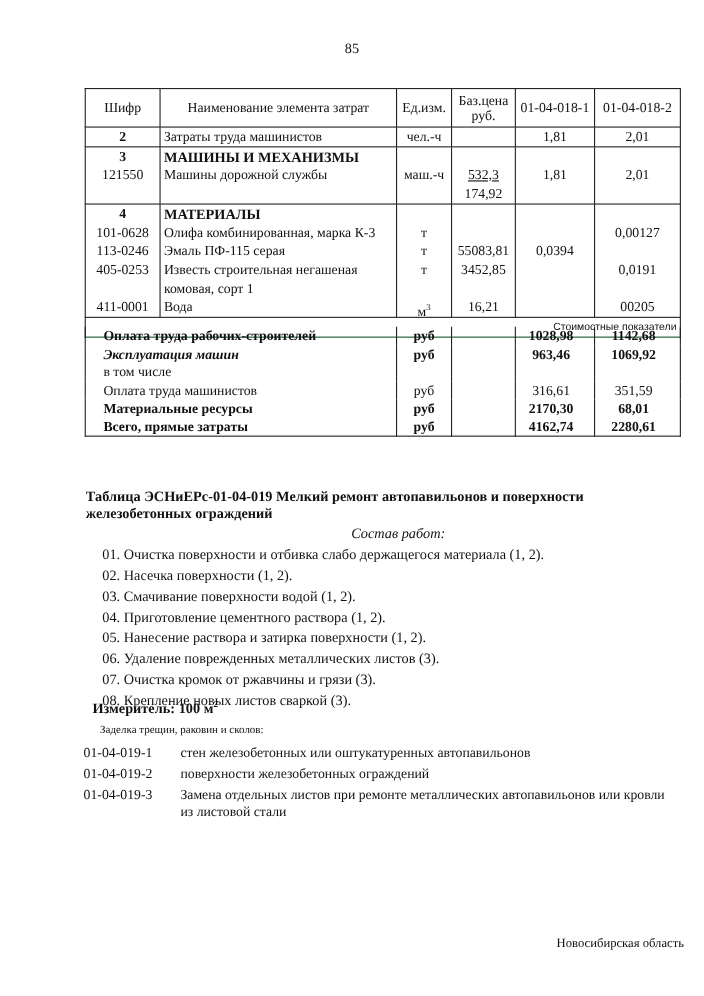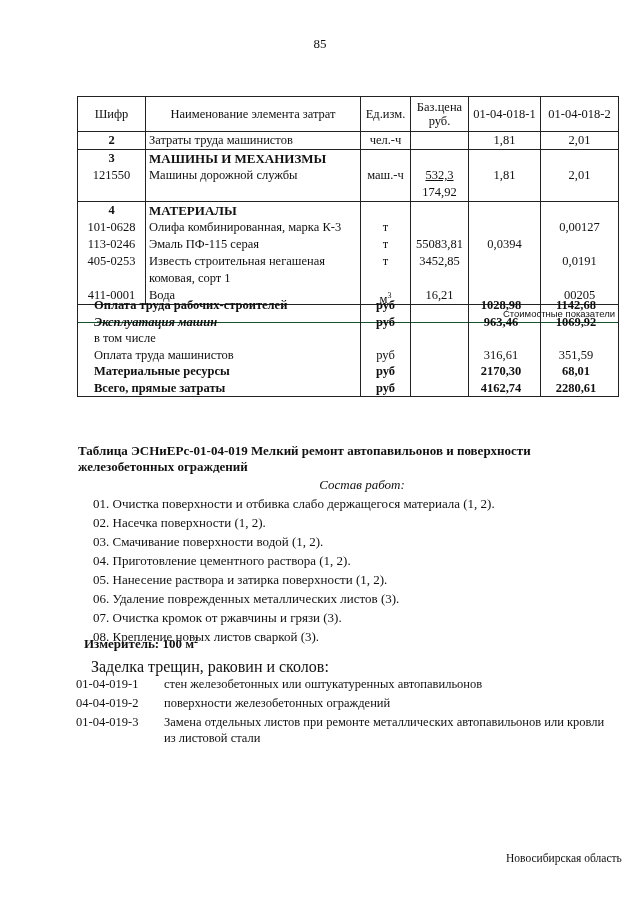--- a/index.html
+++ b/index.html
@@ -1,40 +1,40 @@
 <!DOCTYPE html>
 <html><head>
 <meta charset="utf-8">
 <style>
   html, body { margin:0; padding:0; background:#fff; }
   body { width:640px; height:905px; position:relative; overflow:hidden;
          font-family:"Liberation Serif", serif; color:#111; font-size:12.5px; }
   .page-num { position:absolute; top:36px; left:0; width:640px; text-align:center; font-size:13px; }
-  table.main { position:absolute; left:77px; top:96px; width:541px; border-collapse:collapse; table-layout:fixed; }
+  table.main { position:absolute; left:77px; top:80px; width:541px; border-collapse:collapse; table-layout:fixed; }
   table.main td { border-left:1px solid #222; border-right:1px solid #222; padding:0 3px; vertical-align:top; line-height:17px; }
   table.main tr.hdr td { border:1px solid #222; text-align:center; vertical-align:middle; height:34px; line-height:14px; }
   table.main tr.r2 td { border-bottom:1px solid #222; }
   table.main tr.sec3 td { border-bottom:1px solid #222; }
   table.main tr.sec4 td { border-bottom:1px solid #222; }
   .c { text-align:center; }
   .r { text-align:center; }
   .b { font-weight:bold; }
   .u { text-decoration:underline; }
   .cell-lines div { height:17px; }
   tr.sub td { border-bottom:1px solid #14532d; }
   .subhdr { font-family:"Liberation Sans", sans-serif; font-size:9.5px; text-align:right; line-height:14px; padding-right:4px; }
   table.tot { position:absolute; left:77px; top:297px; width:541px; border-collapse:collapse; table-layout:fixed; }
   table.tot td { border-left:1px solid #222; border-right:1px solid #222; padding:0 3px; line-height:16.5px; }
   table.tot tr.last td { border-bottom:1px solid #222; }
   .title { position:absolute; left:78px; top:443px; width:480px; font-weight:bold; font-size:13px; line-height:16px; }
   .sostav { position:absolute; left:12px; top:477px; width:640px; text-align:center; font-style:italic; font-size:13px; padding-left:60px; box-sizing:border-box; }
   .works { position:absolute; left:93px; top:494px; font-size:13px; }
   .works div { height:19px; line-height:19px; }
   .measure { position:absolute; left:84px; top:636px; font-weight:bold; font-size:13px; }
-  .zad { position:absolute; left:91px; top:658px; font-size:16px;text-align:right; }
+  .zad { position:absolute; left:91px; top:658px; font-size:10px;text-align:right; }
   .codes { position:absolute; left:76px; top:676px; font-size:12.5px; }
   .codes .row { display:flex; line-height:16px; margin-bottom:3px; }
   .codes .code { width:88px; flex:none; }
   .codes .txt { width:450px; }
   .footer { position:absolute; left:506px; top:852px; font-size:11.5px; }
 </style>
 </head>
 <body>
 
 <div class="page-num">85</div>
@@ -220,21 +220,21 @@
     <div>08. Крепление новых листов сваркой (3).</div>
   </div>
 <div class="measure"><span>Измеритель: 100 м</span><sup style="font-size:8px">2</sup></div>
 <div class="zad">Заделка трещин, раковин и сколов:</div>
 <div class="codes" id="codes-list">
     <div class="row">
       <div class="code">01-04-019-1</div>
       <div class="txt">стен железобетонных или  оштукатуренных автопавильонов</div>
     </div>
     <div class="row">
-      <div class="code">04-04-019-2</div>
+      <div class="code">01-04-019-2</div>
       <div class="txt">поверхности железобетонных ограждений</div>
     </div>
     <div class="row">
       <div class="code">01-04-019-3</div>
       <div class="txt">Замена отдельных листов при ремонте металлических автопавильонов или кровли из листовой стали</div>
     </div>
   </div>
 <div class="footer">Новосибирская область</div>
 
 </body></html>

